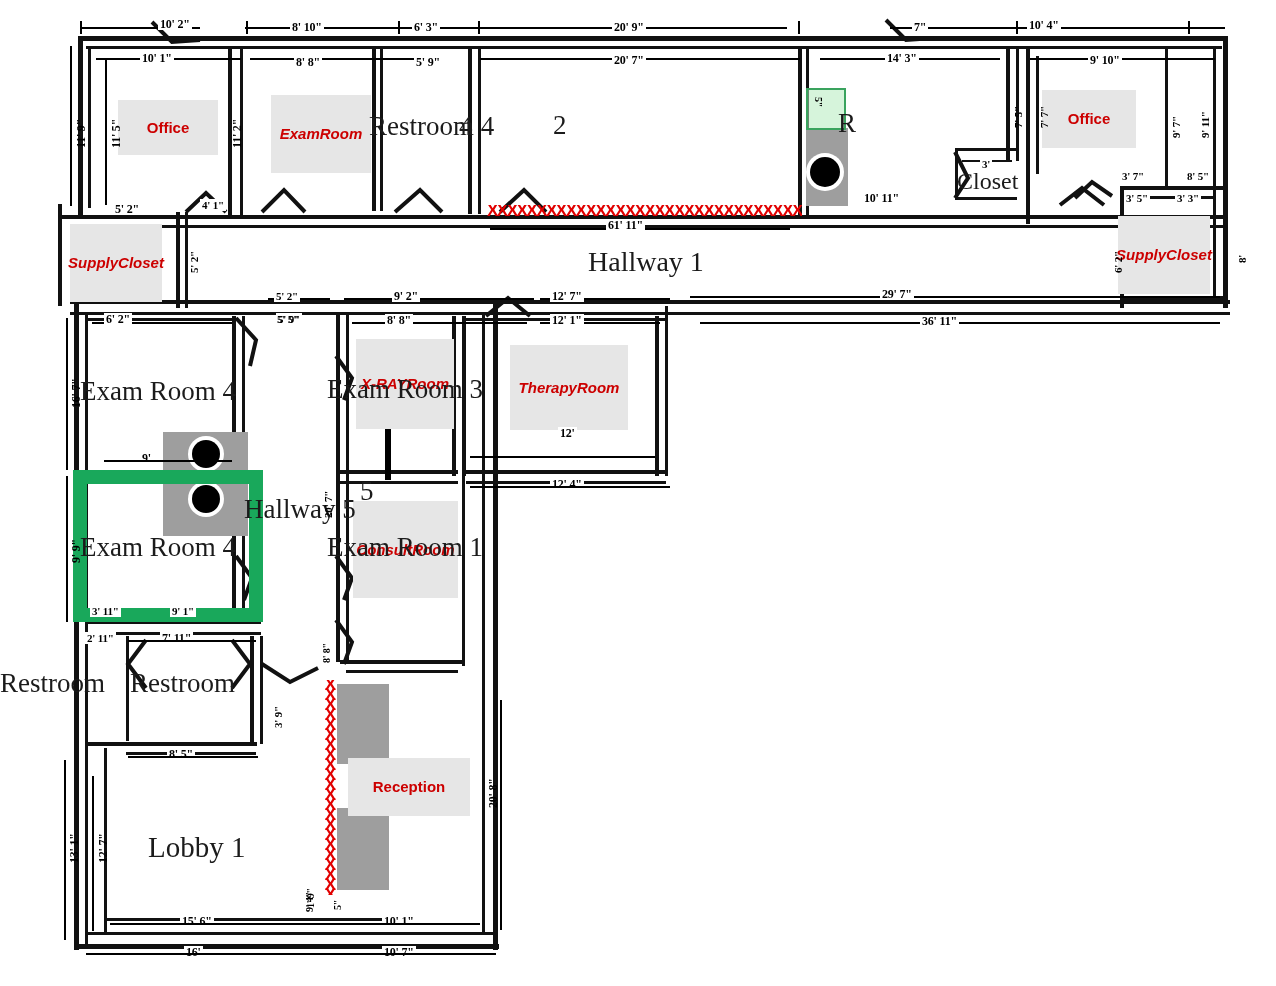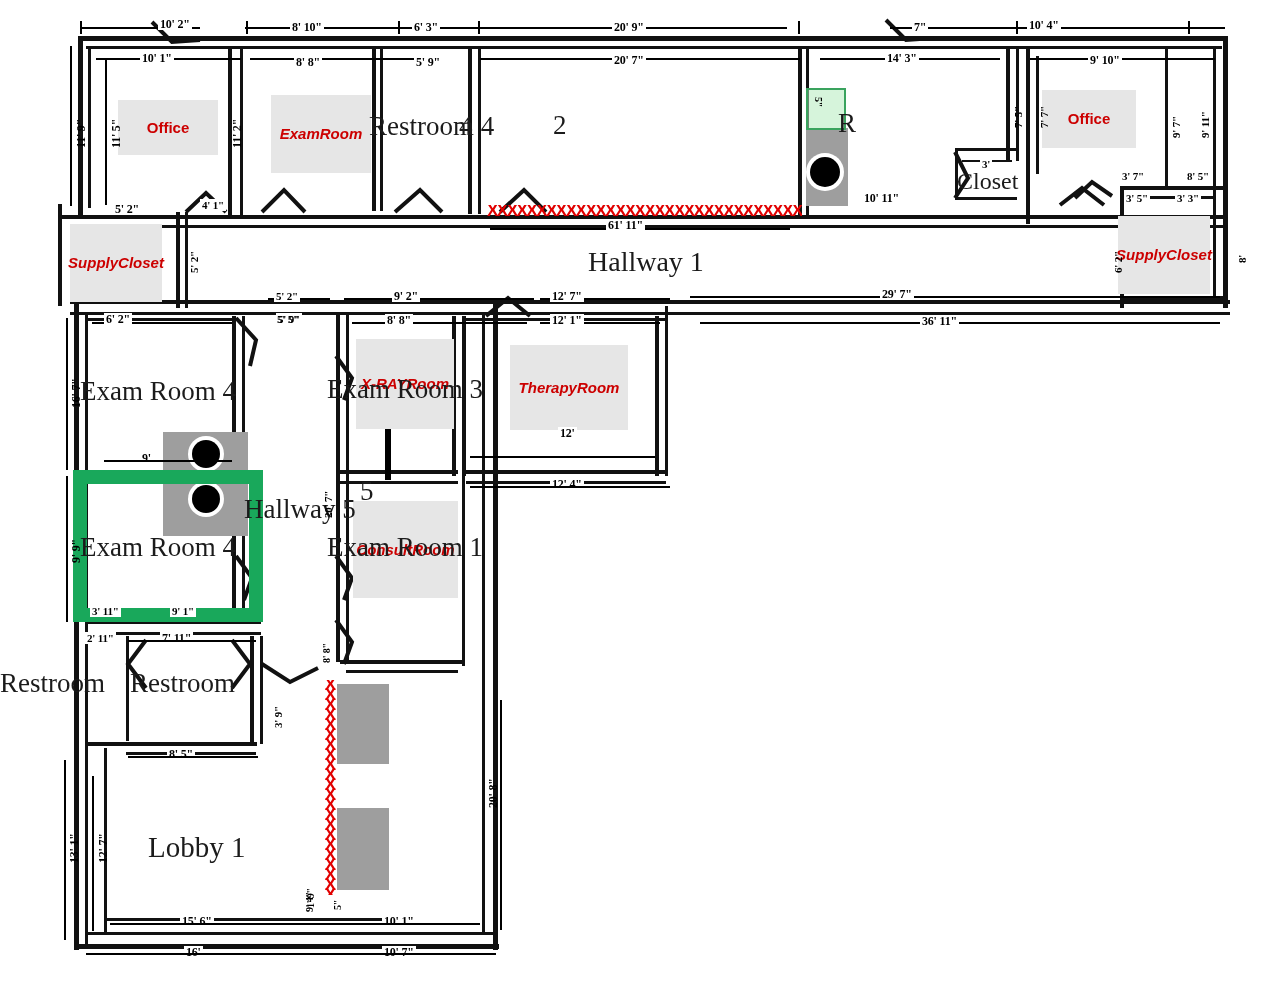--- a/index.html
+++ b/index.html
@@ -209,20 +209,23 @@
   <div class="tag two" style="left:510px;top:345px;width:118px;height:85px;">
     <span>Therapy</span>
     <span>Room</span>
   </div>
 
   <div class="tag two" style="left:353px;top:501px;width:105px;height:97px;">
     <span>Consult</span>
     <span>Room</span>
   </div>
 
+  <div class="tag" style="left:348px;top:758px;width:122px;height:58px;">
+    <span>Reception</span>
+  </div>
 
   <div class="rlbl" style="left:369px;top:113px;">Restroom 4</div>
   <div class="rlbl" style="left:957px;top:168px;font-size:24px;">Closet</div>
   <div class="rlbl" style="left:588px;top:248px;font-size:28px;">Hallway 1</div>
   <div class="rlbl" style="left:80px;top:378px;">Exam Room 4</div>
   <div class="rlbl" style="left:80px;top:534px;">Exam Room 4</div>
   <div class="rlbl" style="left:244px;top:496px;">Hallway 5</div>
   <div class="rlbl" style="left:327px;top:376px;">Exam Room 3</div>
   <div class="rlbl" style="left:327px;top:534px;">Exam Room 1</div>
   <div class="rlbl" style="left:0px;top:670px;">Restroom</div>

